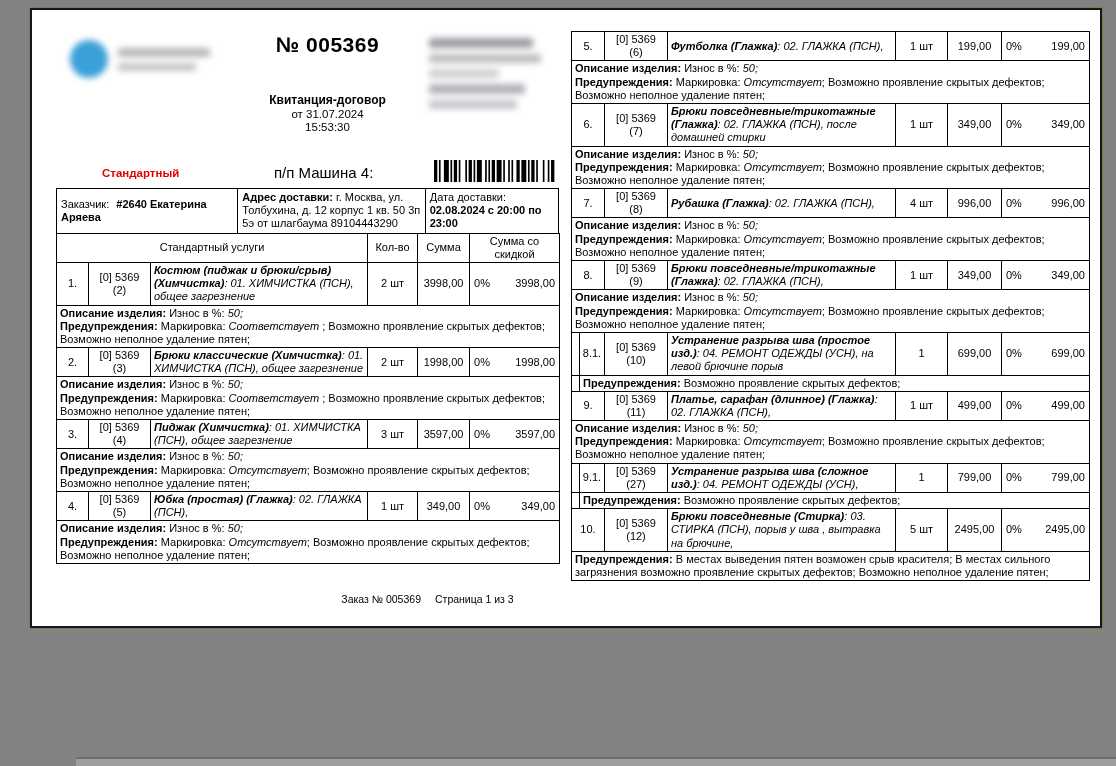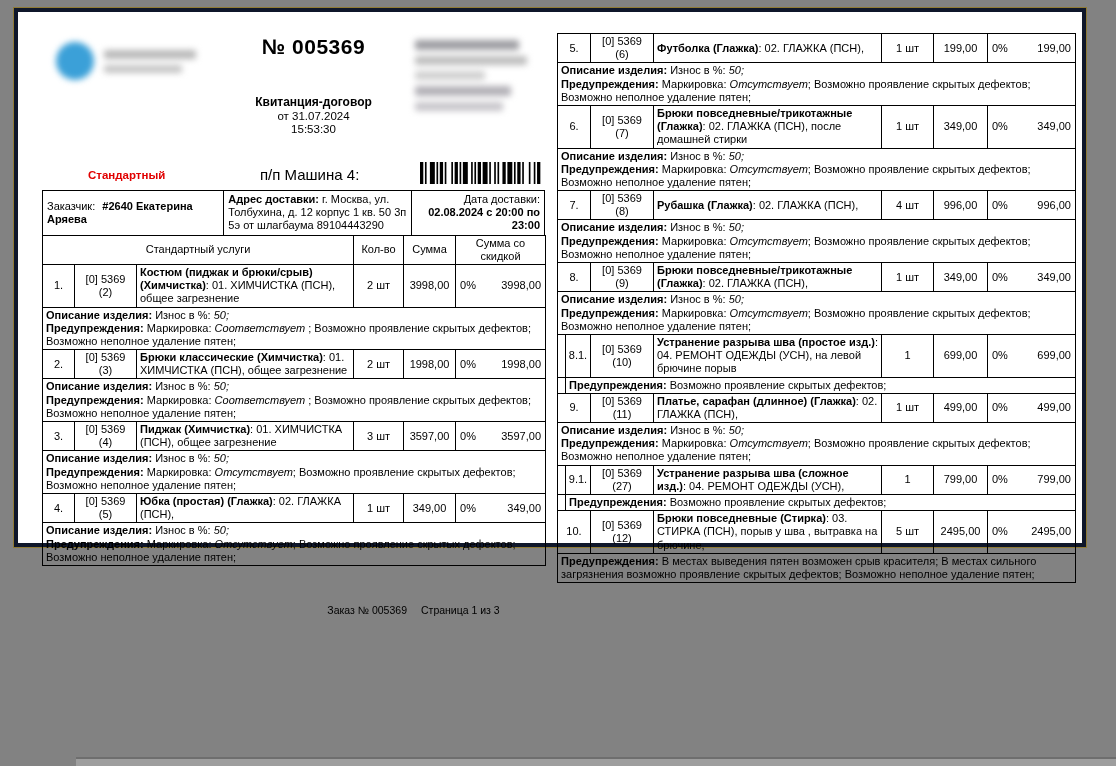--- a/index.html
+++ b/index.html
@@ -3,22 +3,22 @@
 <meta charset="utf-8">
 <style>
   html,body{margin:0;padding:0;}
   body{
     width:1116px;height:766px;position:relative;overflow:hidden;
     background:#828282;
     font-family:"Liberation Sans",sans-serif;
     color:#000;
   }
   .frame{
-    position:absolute;left:14px;top:8px;width:1072px;height:539px;
-    background:#fff;border:4px solid #0f172a;box-shadow:0 0 0 1px #8f7a35;
+    position:absolute;left:30px;top:8px;width:1072px;height:620px;
+    background:#fff;border:2px solid #0f172a;box-shadow:0 0 0 1px #8f7a35;
     box-sizing:border-box;
   }
   .next-page-strip{
     position:absolute;left:76px;top:757px;width:1040px;height:9px;
     background:#9e9e9e;border-top:2px solid #6e6e6e;
   }
   .content{
     position:absolute;inset:0;padding:14px 10px 0 24px;
     display:grid;grid-template-columns:503px 518px;column-gap:12px;
     font-size:11px;line-height:1.2;
@@ -49,32 +49,32 @@
   .tariff{position:absolute;left:46px;top:5px;font-weight:bold;font-size:11.5px;}
   .machine{position:absolute;left:218px;top:2px;font-size:15px;}
   .barcode{position:absolute;right:3px;top:-2px;width:122px;height:22px;}
   
   table{border-collapse:collapse;width:100%;table-layout:fixed;}
   td,th{border:1px solid #000;padding:1px 3px;font-size:11px;font-weight:normal;
         vertical-align:middle;word-wrap:break-word;}
   .client-table td{vertical-align:top;padding:2px 4px;}
   .items-table{margin-top:-1px;}
   b{font-weight:bold;}
-  .cell-delivery{text-align:right;}
+  .cell-delivery{text-align:left;}
   .items-table th{text-align:center;vertical-align:middle;}
   td.num{text-align:center;padding:1px 1px;}
   td.code{text-align:center;padding:1px 1px;}
-  td.desc{padding:1px 3px;}
+  td.desc{padding:1px 3px;font-style:italic;}
   td.qty{text-align:center;}
   td.sum{text-align:center;padding:1px 2px;}
   td.disc{padding:1px 4px;}
   td.disc .disc-flex{display:flex;justify-content:space-between;align-items:center;}
   td.detail{padding:1px 3px;}
   td.ind{padding:0;}
-  .page-footer{margin-top:38px;font-size:10.5px;text-align:center;padding-left:240px;}
+  .page-footer{margin-top:29px;font-size:10.5px;text-align:center;padding-left:240px;}
   .page-footer .gap{display:inline-block;width:14px;}
   .col-right{padding-top:7px;}
 </style>
 </head>
 <body>
 
 <div class="frame">
   <div class="content">
 
     <div class="col-left">

